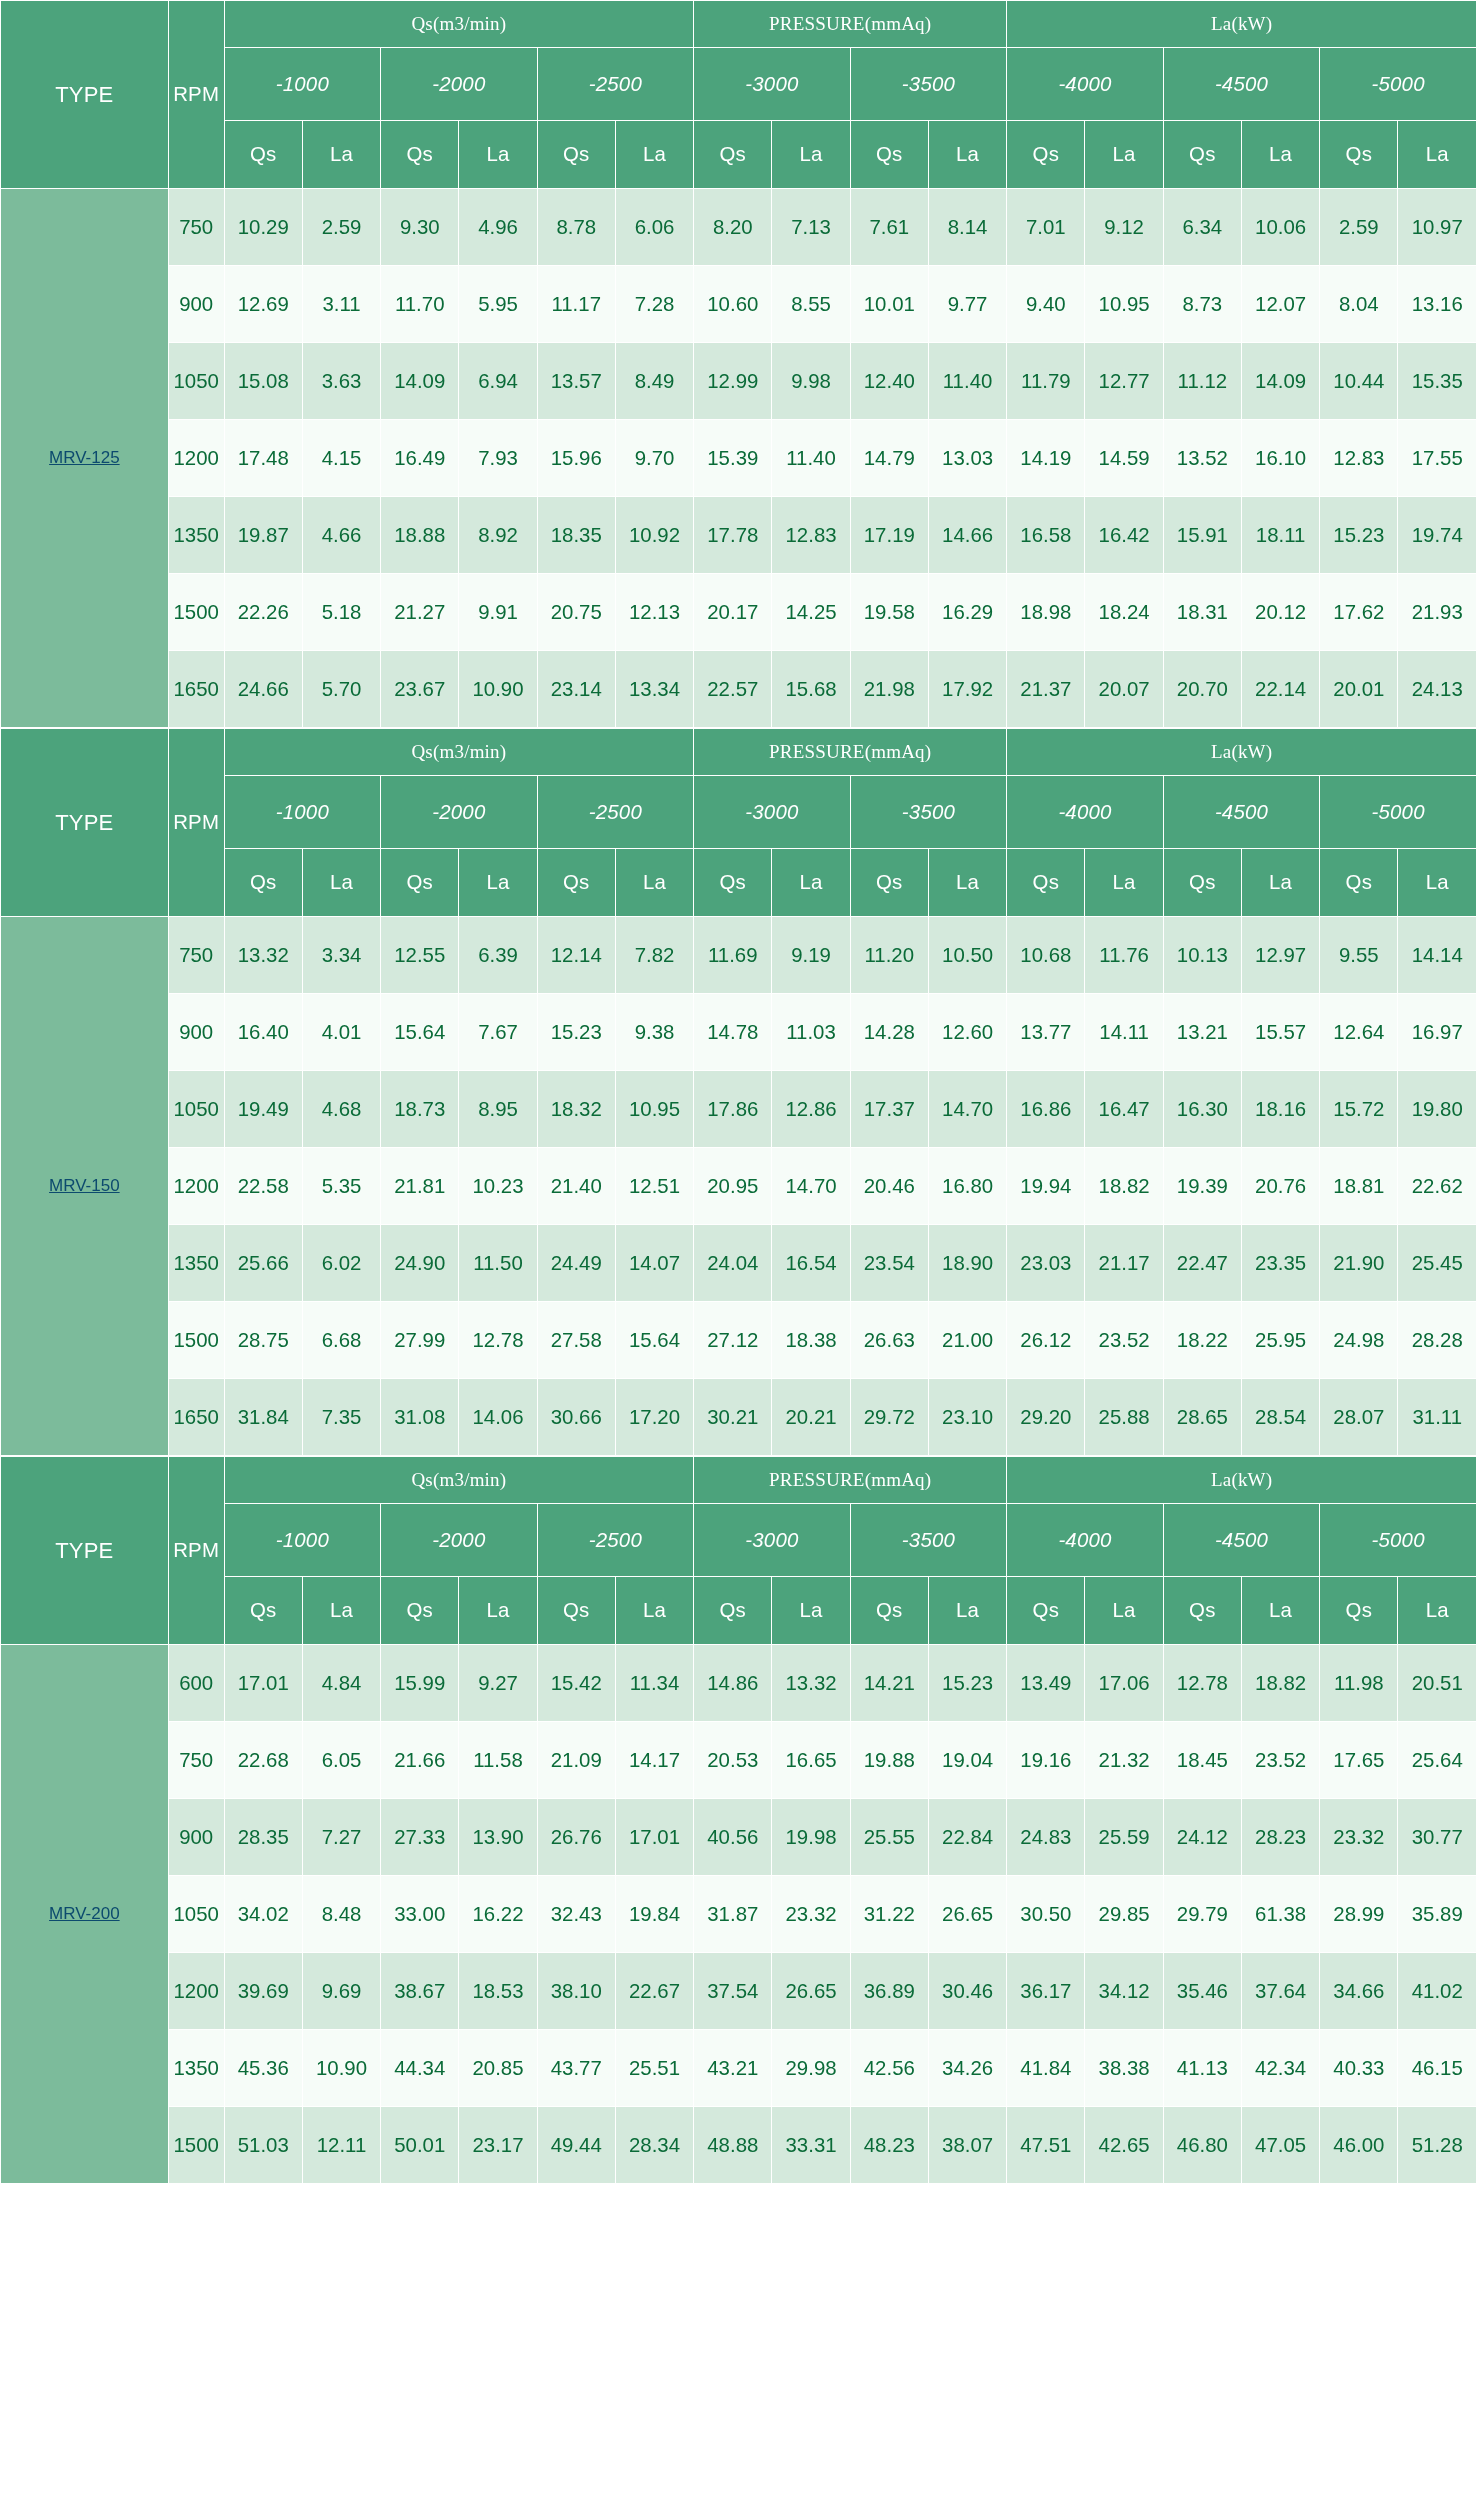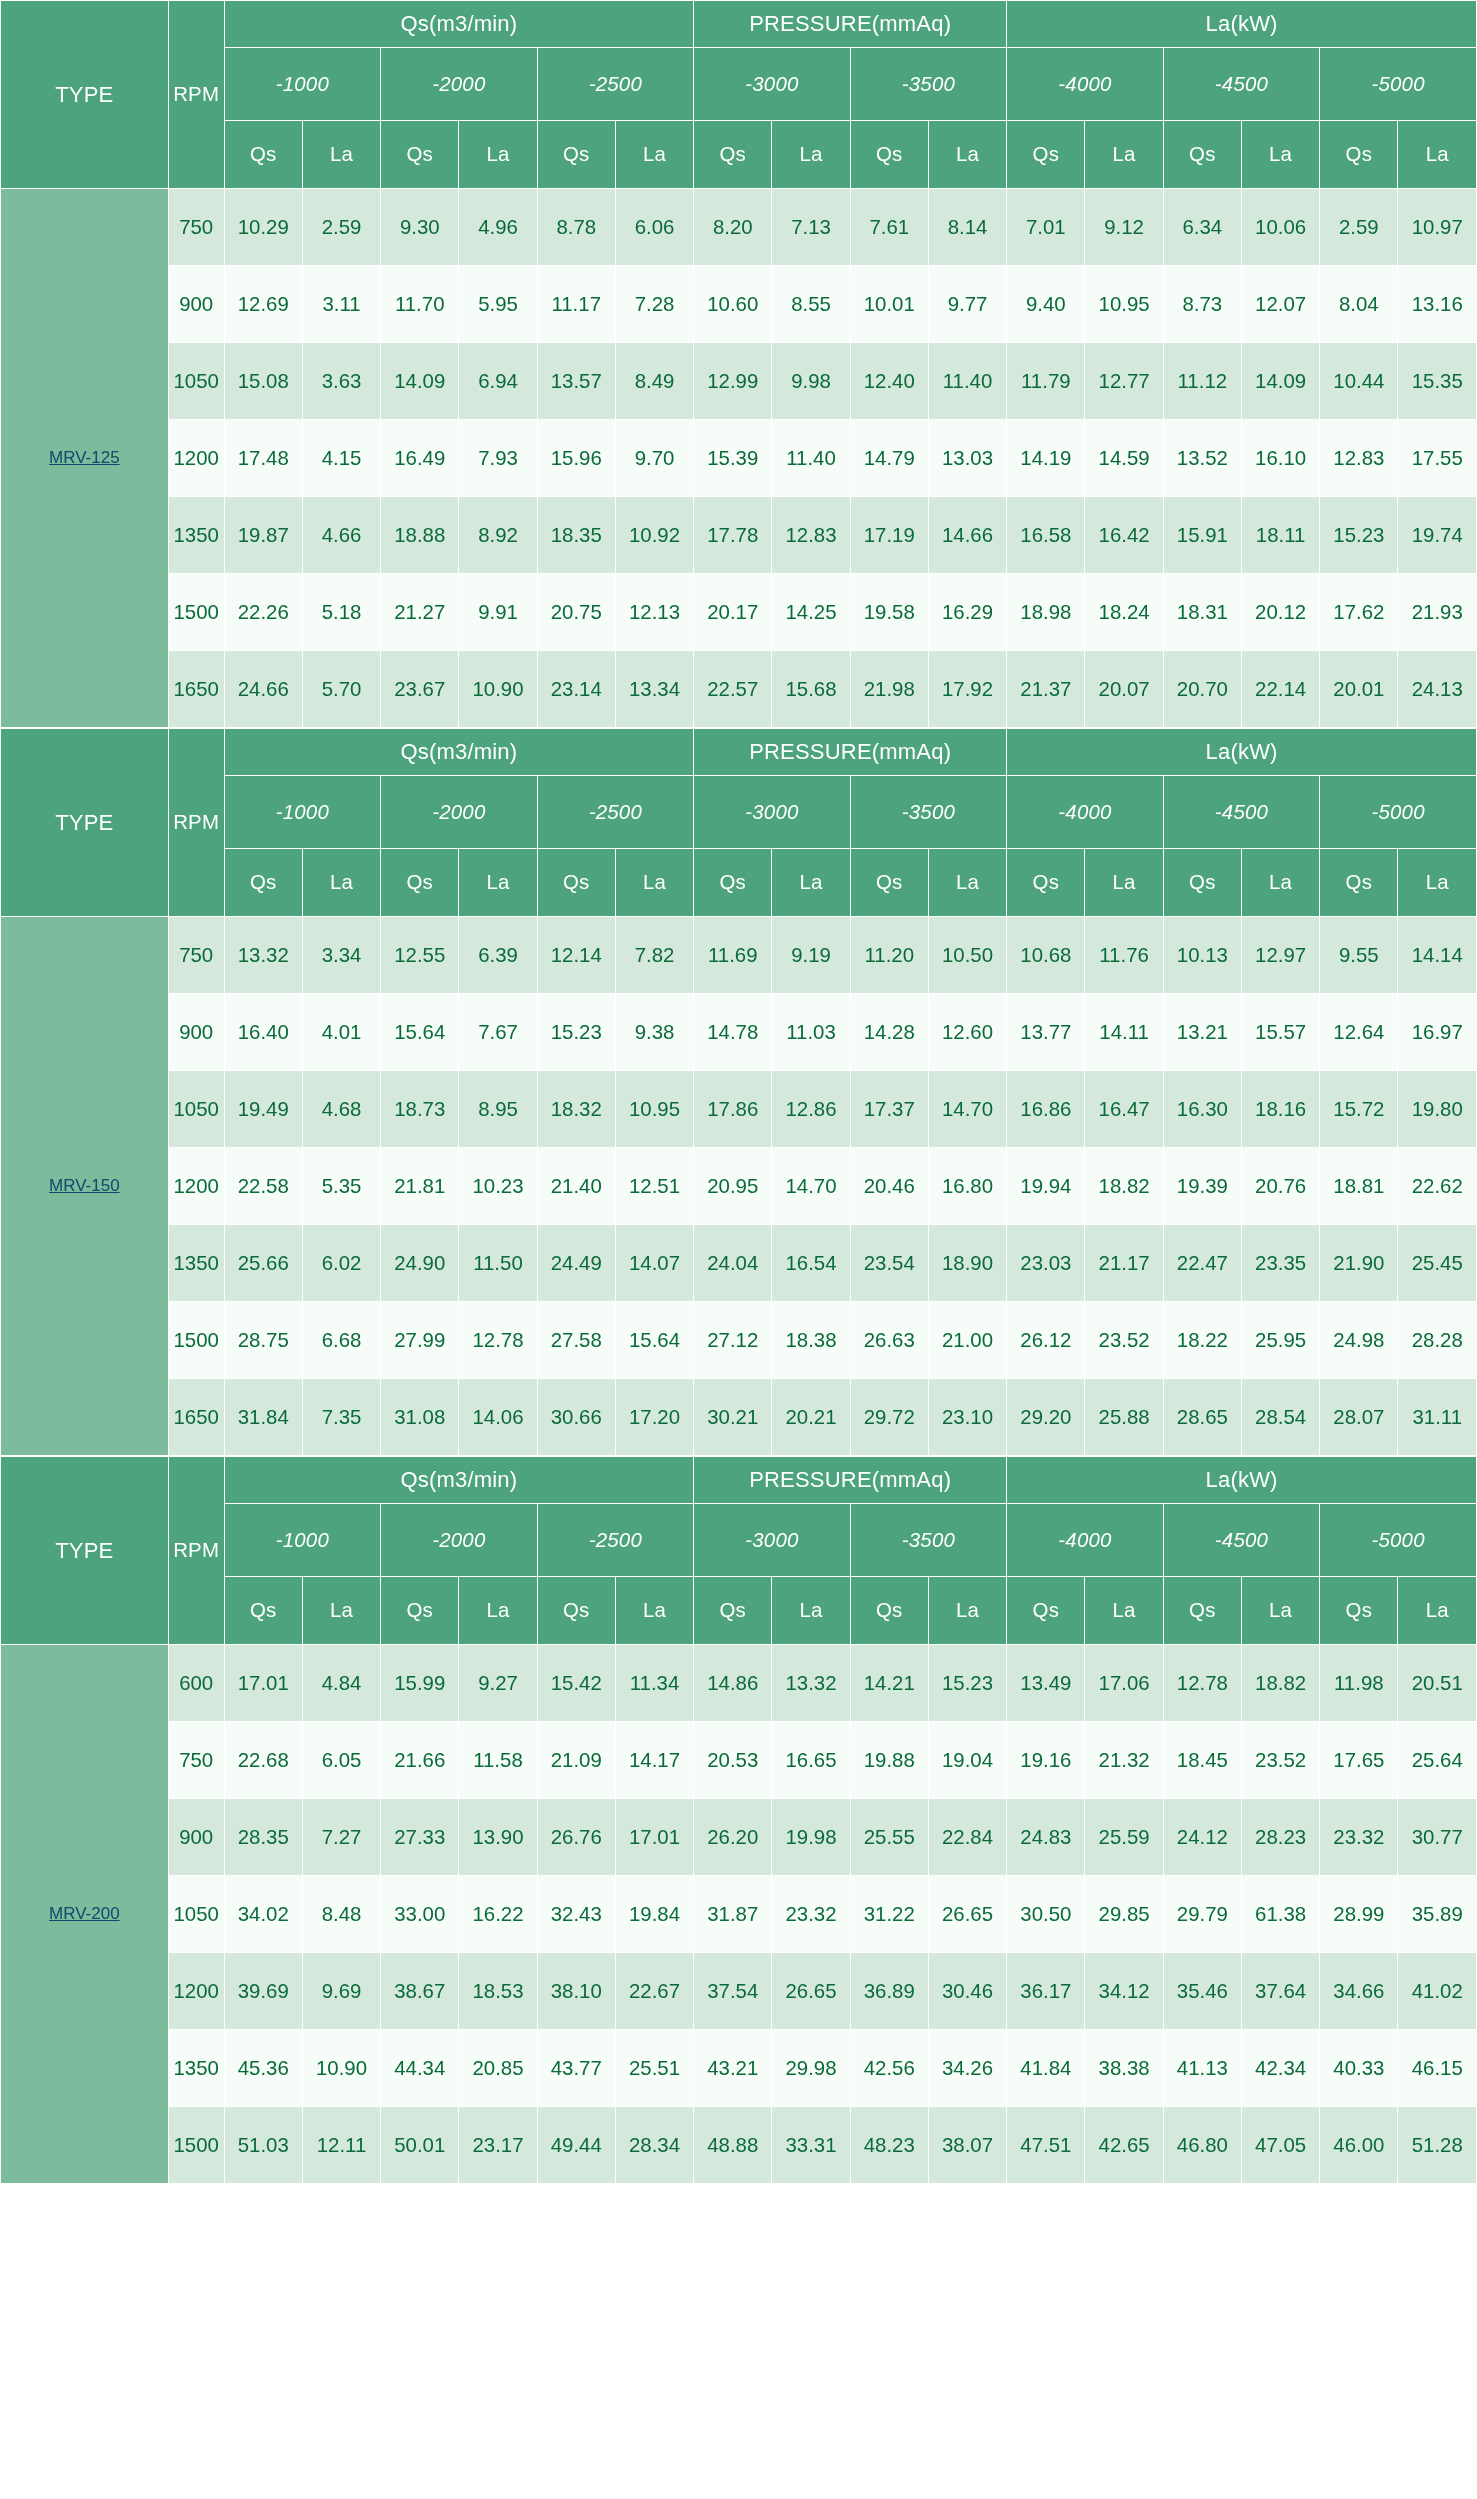--- a/index.html
+++ b/index.html
@@ -31,21 +31,21 @@
     font-weight: normal;
   }
   
   .hd {
     background: #4CA37C;
     color: #ffffff;
     font-weight: bold;
     font-size: 20.4px;
     letter-spacing: 0.2px;
   }
-  .hd-group { height: 46px; font-size: 22px; }
+  .hd-group { height: 46px; font-size: 19px; font-family: Liberation Serif, serif; }
   .hd-press { height: 72px; font-size: 20.4px; font-style: italic; }
   .hd-sub   { height: 67px; font-size: 20.4px; }
   .hd-type  { font-size: 22px; }
   .hd-rpm   { font-size: 20.4px; margin-top: 8px; }
   
   .type-cell {
     background: #7CBB9B;
     color: #0c4a6e;
     font-weight: bold;
     font-size: 17px;
@@ -557,21 +557,21 @@
           <td class="dc">25.64</td>
         </tr>
         <tr class="row-a">
           <td class="dc">900</td>
           <td class="dc">28.35</td>
           <td class="dc">7.27</td>
           <td class="dc">27.33</td>
           <td class="dc">13.90</td>
           <td class="dc">26.76</td>
           <td class="dc">17.01</td>
-          <td class="dc">26.20</td>
+          <td class="dc">40.56</td>
           <td class="dc">19.98</td>
           <td class="dc">25.55</td>
           <td class="dc">22.84</td>
           <td class="dc">24.83</td>
           <td class="dc">25.59</td>
           <td class="dc">24.12</td>
           <td class="dc">28.23</td>
           <td class="dc">23.32</td>
           <td class="dc">30.77</td>
         </tr>

